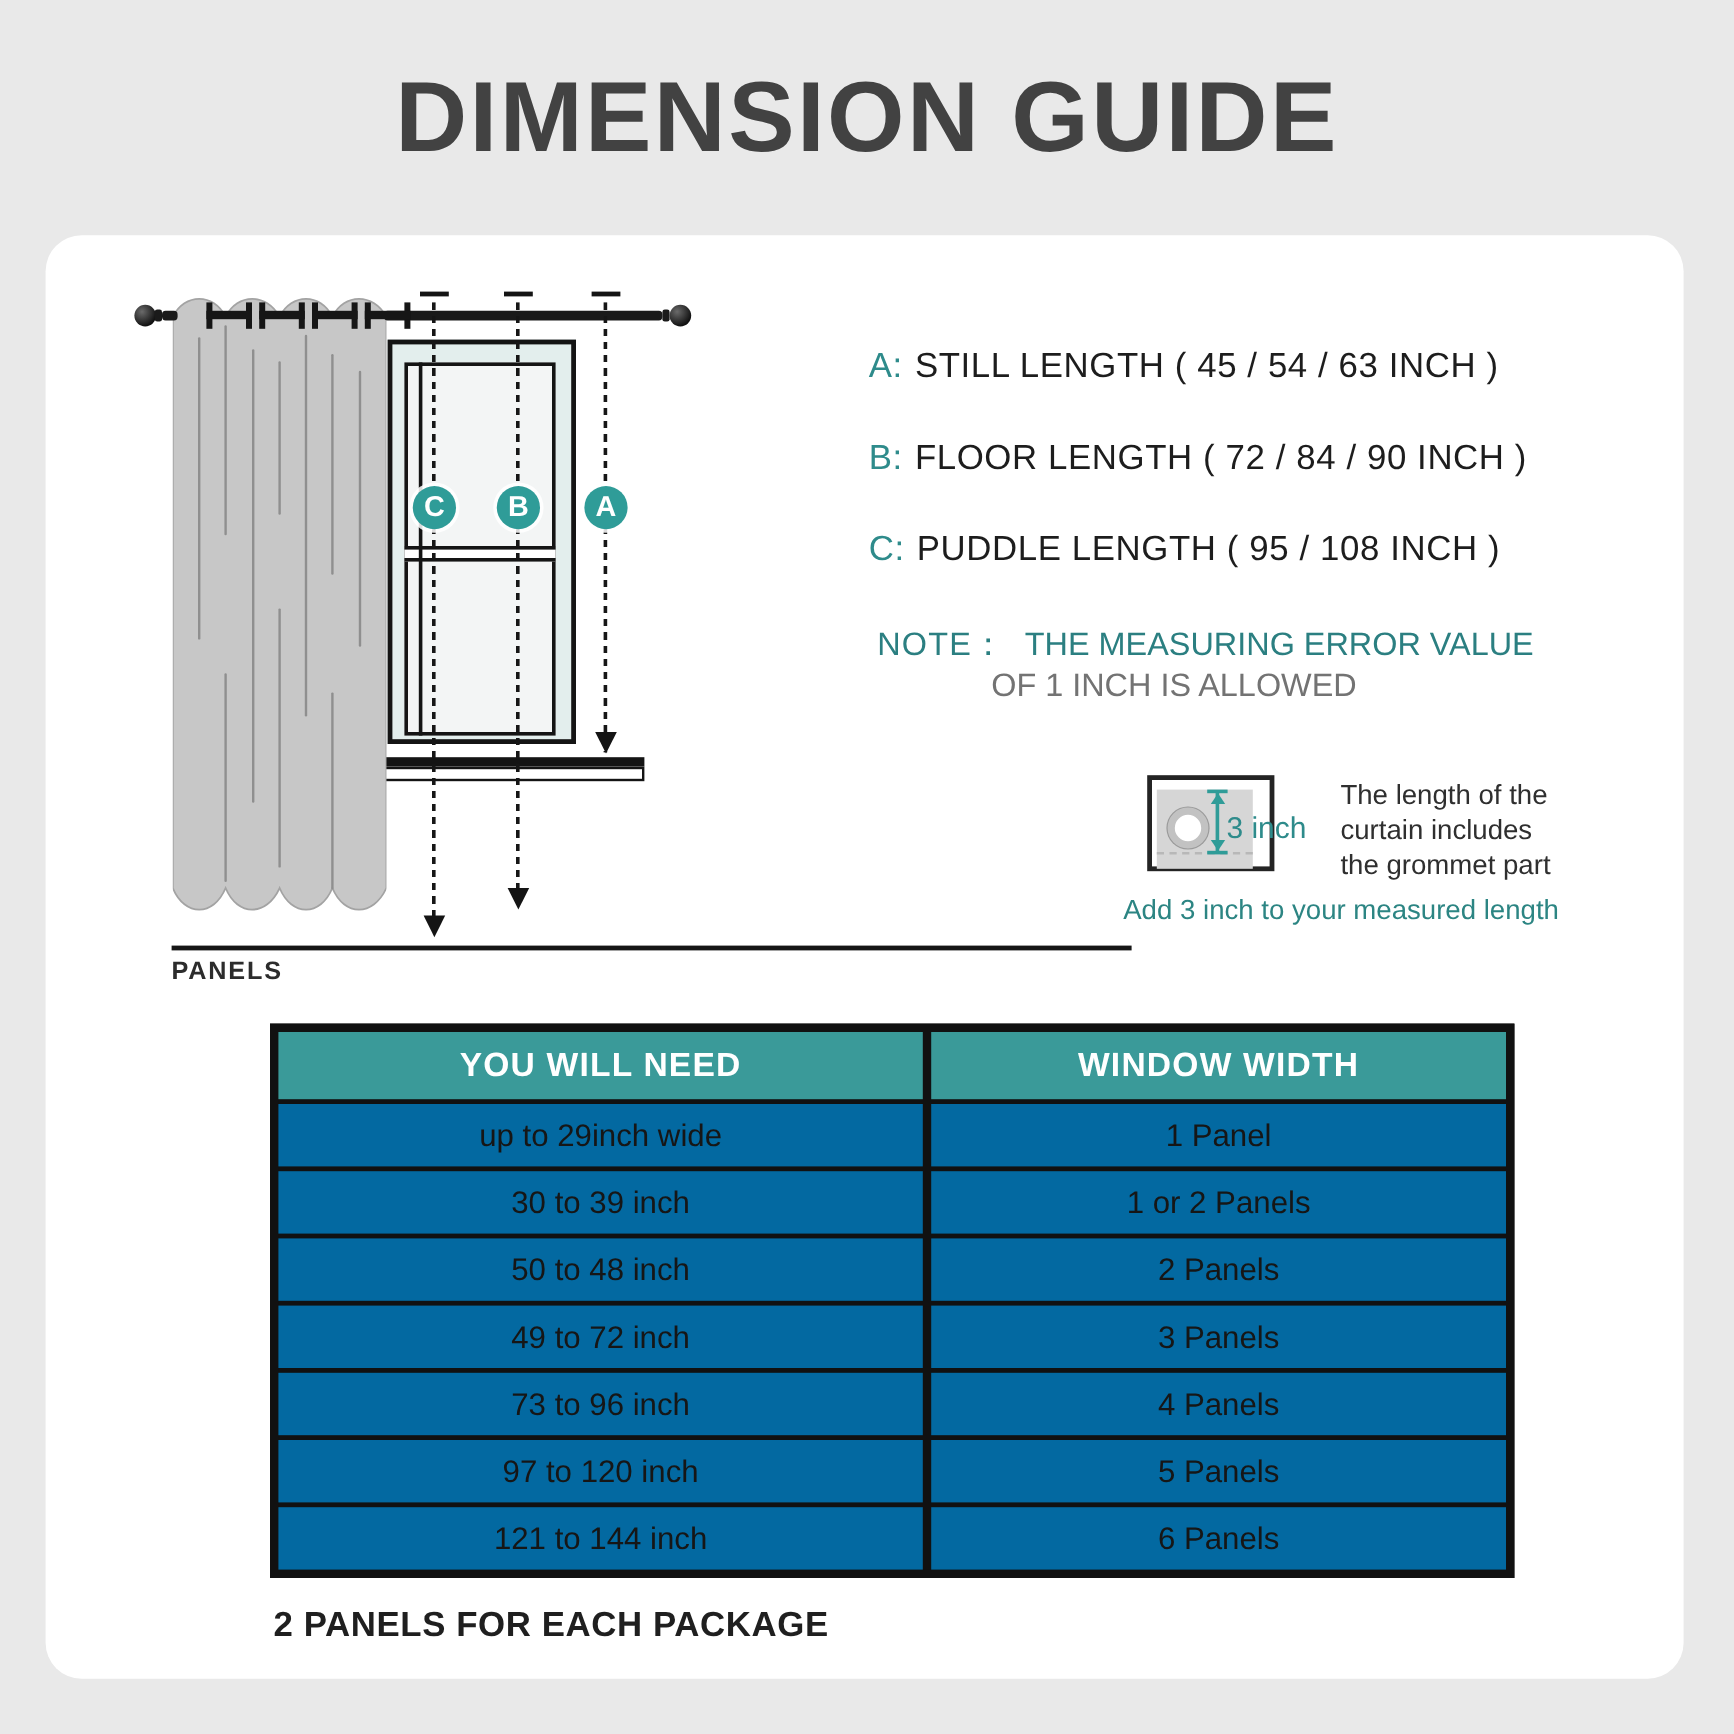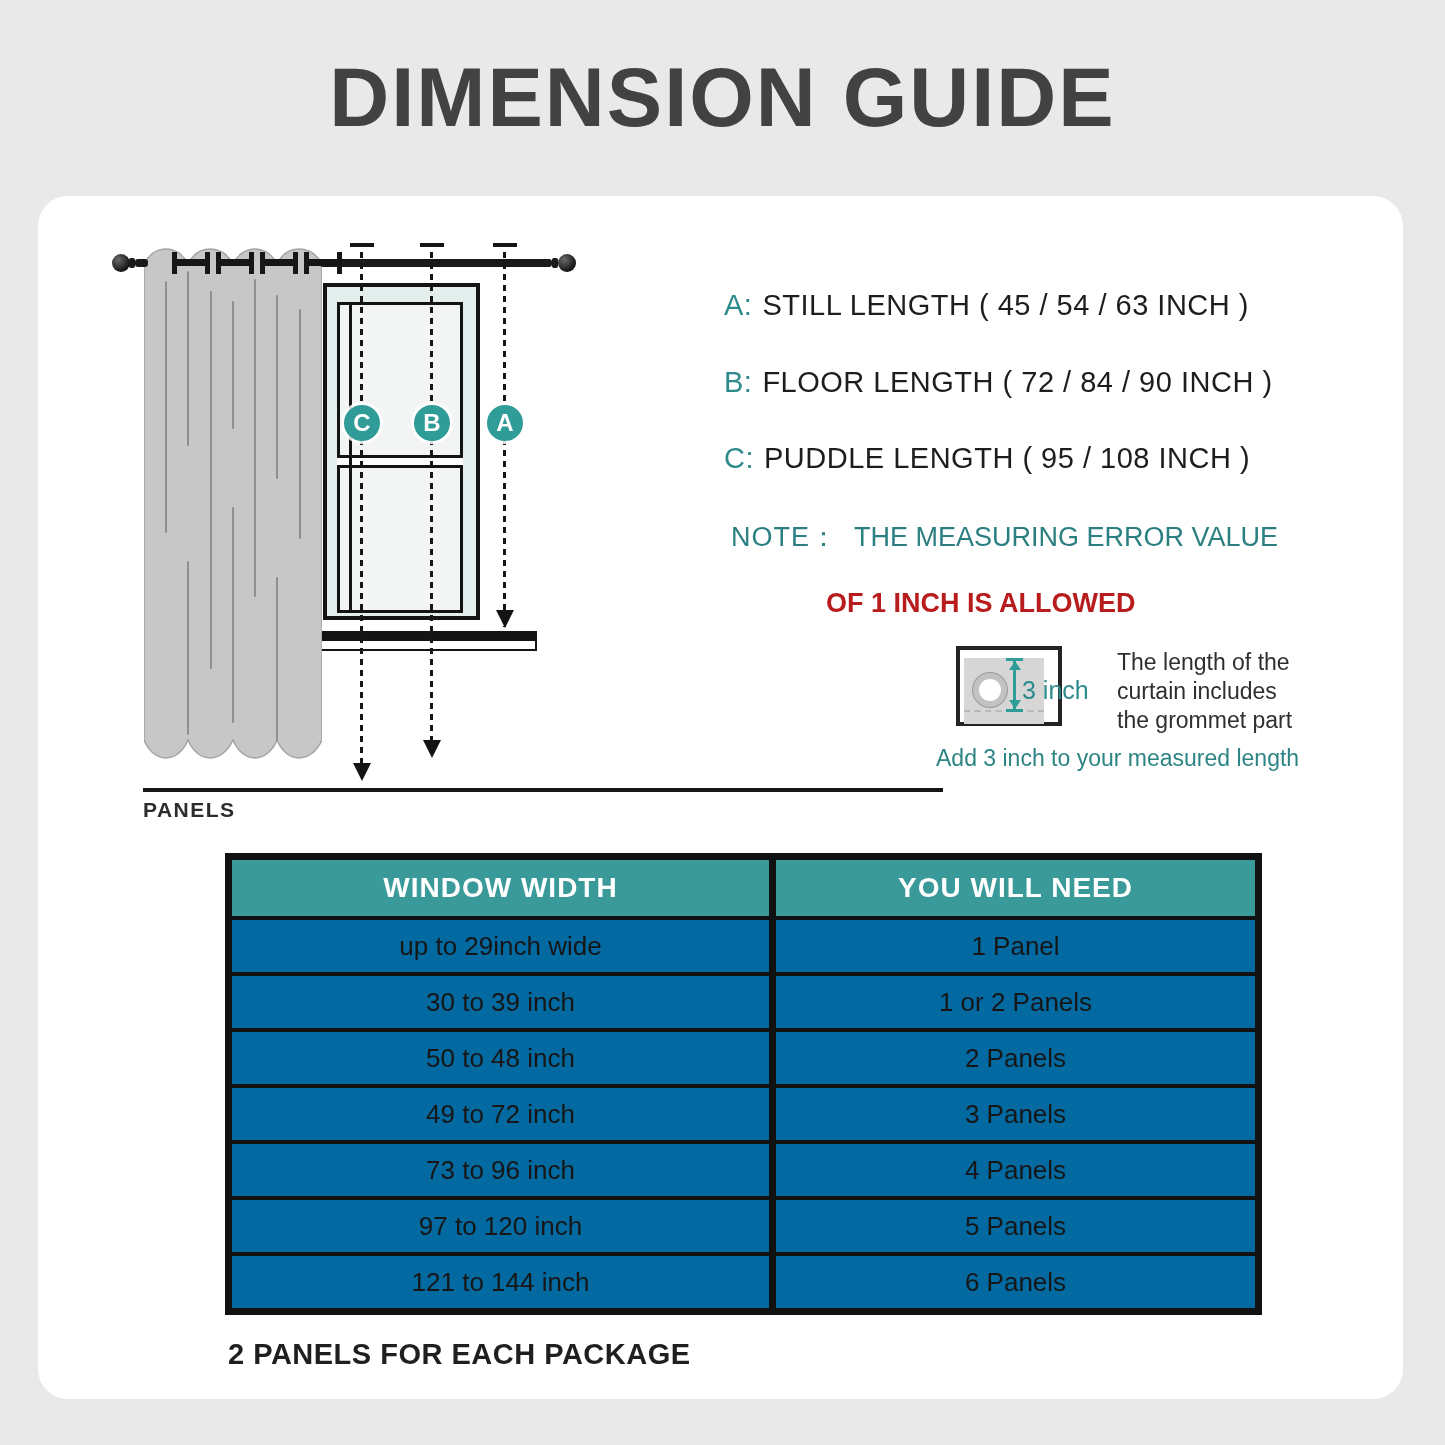--- a/index.html
+++ b/index.html
@@ -94,21 +94,21 @@
   
   .legend-row {
     position:absolute; left:686px;
     font-size:29px; font-weight:500; letter-spacing:.5px; color:#1d1d1d;
     white-space:nowrap;
   }
   .legend-key { color:#2e8b8b; margin-right:10px; }
 
   .note-row1 { position:absolute; left:693px; top:323px; font-size:27px; font-weight:500; color:#2b7f81; white-space:nowrap; }
   .note-label { margin-right:16px; letter-spacing:1px; }
-  .note-row2 { position:absolute; left:788px; top:392px; font-size:27px; font-weight:700; color:#b91c1c; white-space:nowrap; }
+  .note-row2 { position:absolute; left:788px; top:360px; font-size:27px; font-weight:400; color:#737373; white-space:nowrap; }
 
   
   .grommet-box {
     position:absolute; left:918px; top:450px; width:106px; height:80px;
     border:4px solid #242424; background:#fff;
   }
   .grommet-swatch { position:absolute; left:4px; top:8px; width:80px; height:66px; background:#d6d6d6; }
   .grommet-ring {
     position:absolute; left:13px; top:23px; width:34px; height:34px; border-radius:50%;
     background:#fff; border:6px solid #c2c2c2; box-shadow:0 0 0 1px #9a9a9a;
@@ -245,22 +245,22 @@
     <div class="g-measure">3 inch</div>
   </div>
   <div class="grommet-caption">
     <div>The length of the</div>
     <div>curtain includes</div>
     <div>the grommet part</div>
   </div>
   <div class="grommet-footnote">Add 3 inch to your measured length</div>
 
   <div class="size-table">
+    <div class="cell head">YOU WILL NEED</div>
     <div class="cell head">WINDOW WIDTH</div>
-    <div class="cell head">YOU WILL NEED</div>
 
     <div class="cell">up to 29inch wide</div>
     <div class="cell">1 Panel</div>
     <div class="cell">30 to 39 inch</div>
     <div class="cell">1 or 2 Panels</div>
     <div class="cell">50 to 48 inch</div>
     <div class="cell">2 Panels</div>
     <div class="cell">49 to 72 inch</div>
     <div class="cell">3 Panels</div>
     <div class="cell">73 to 96 inch</div>

